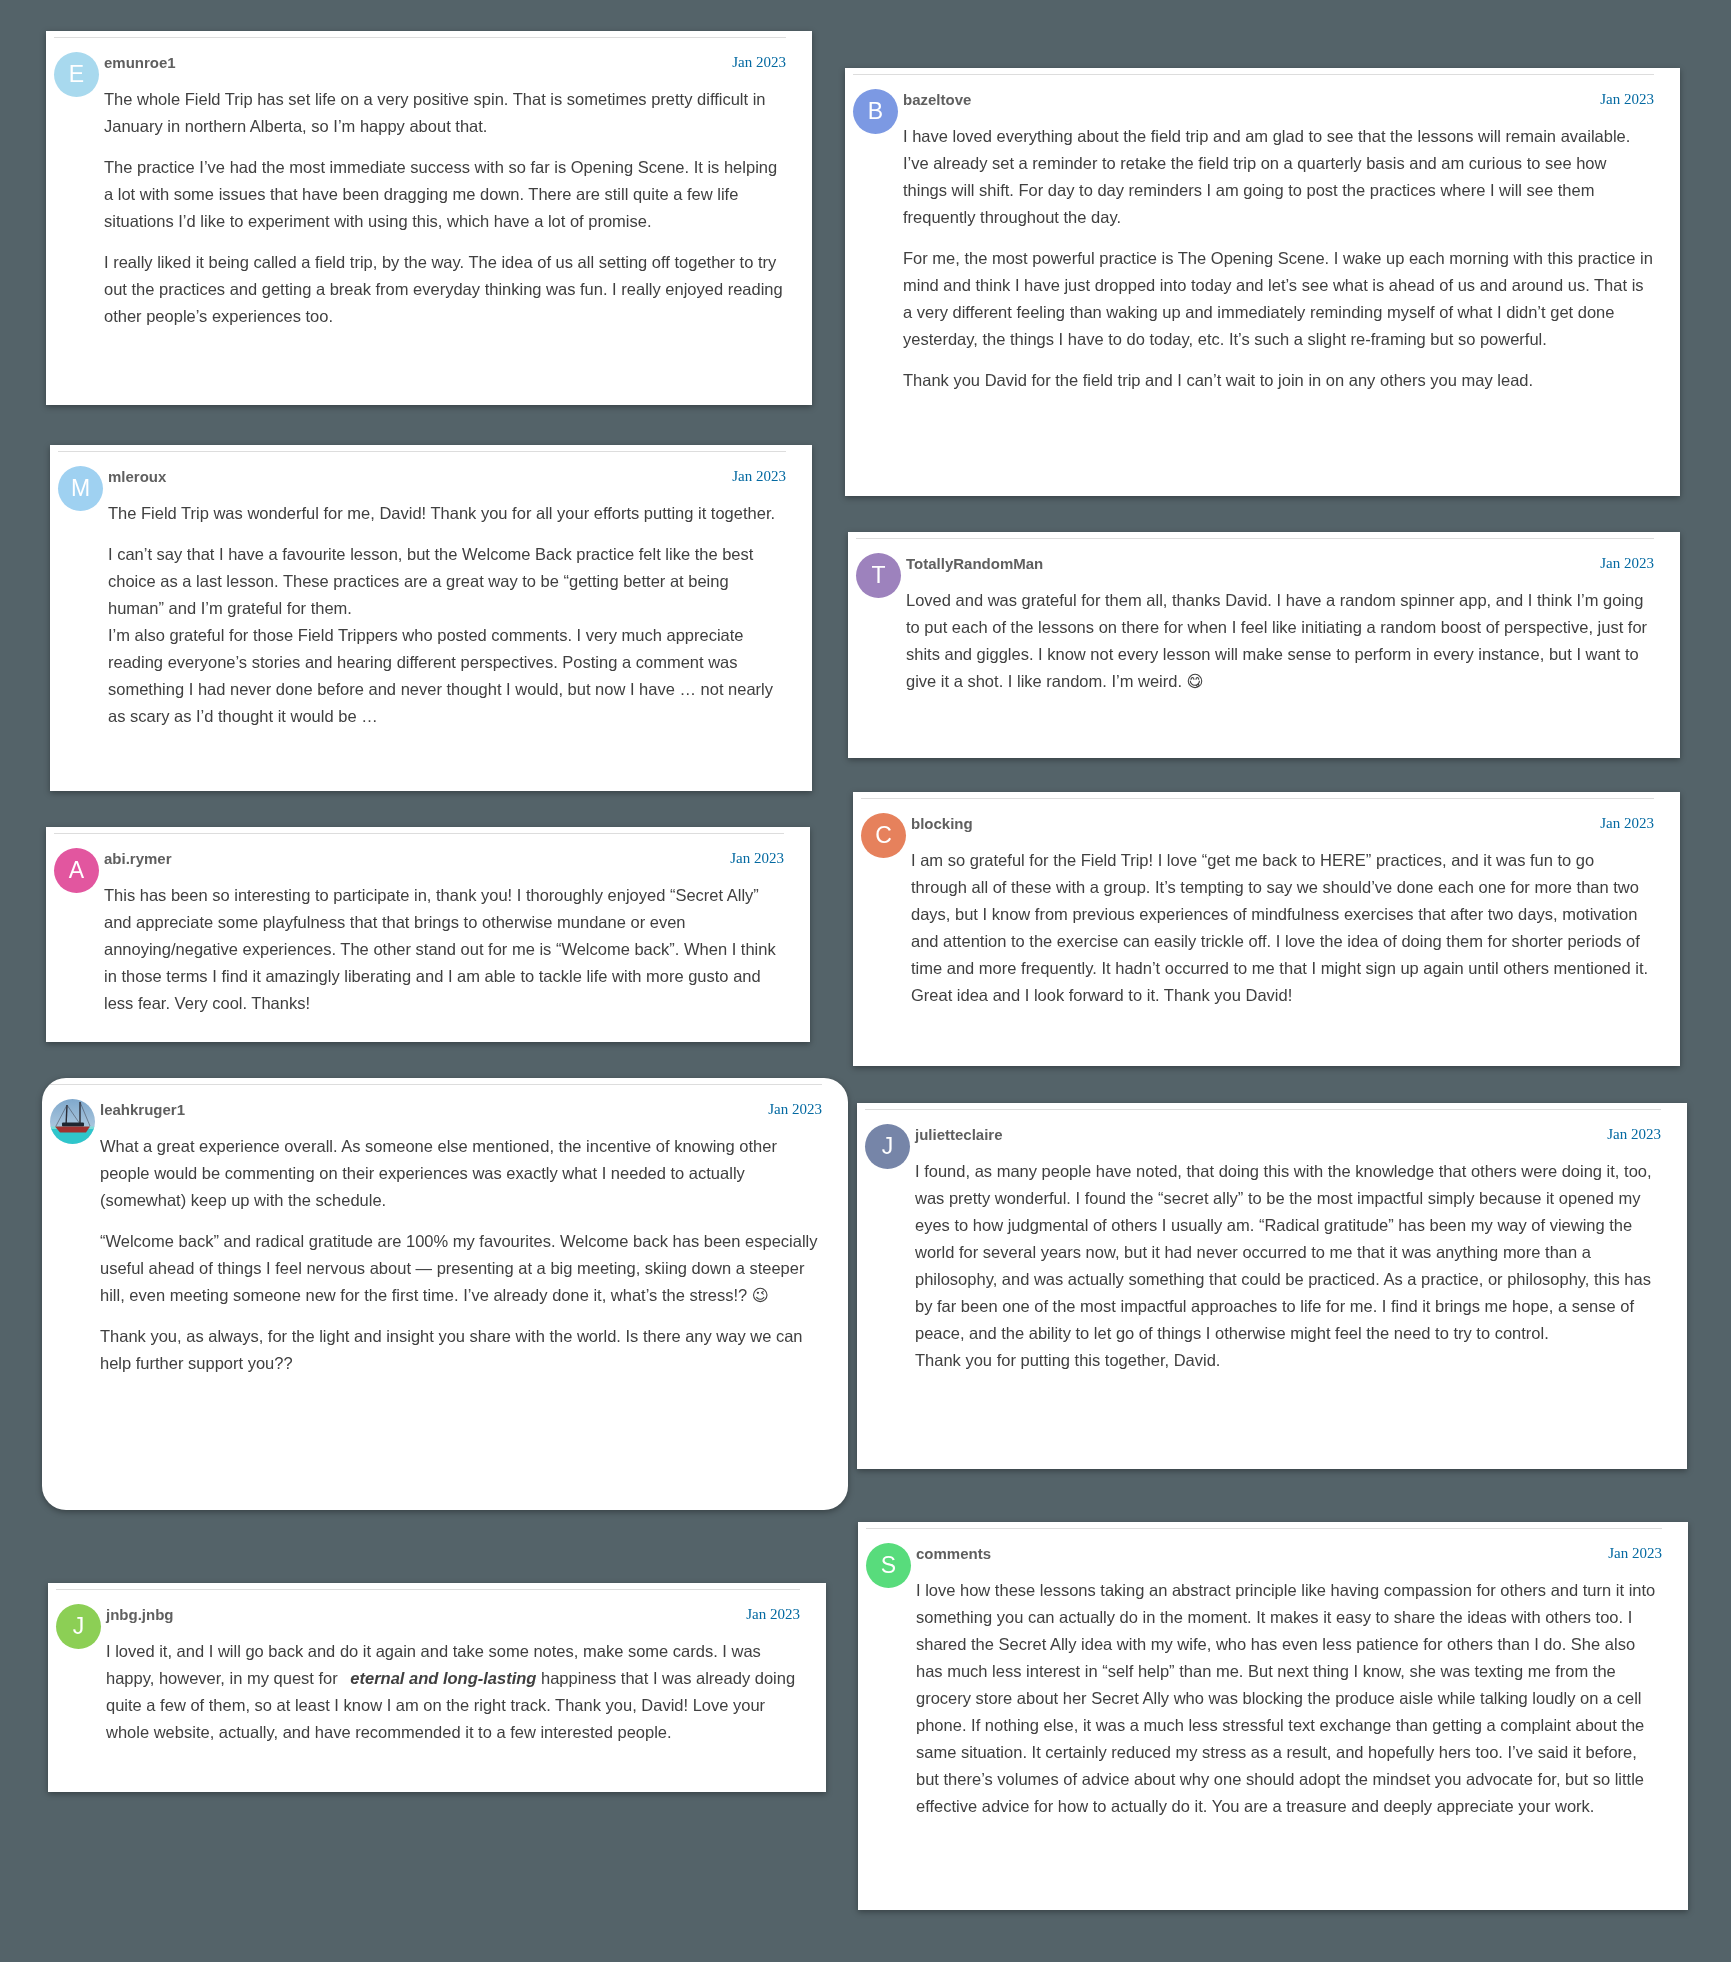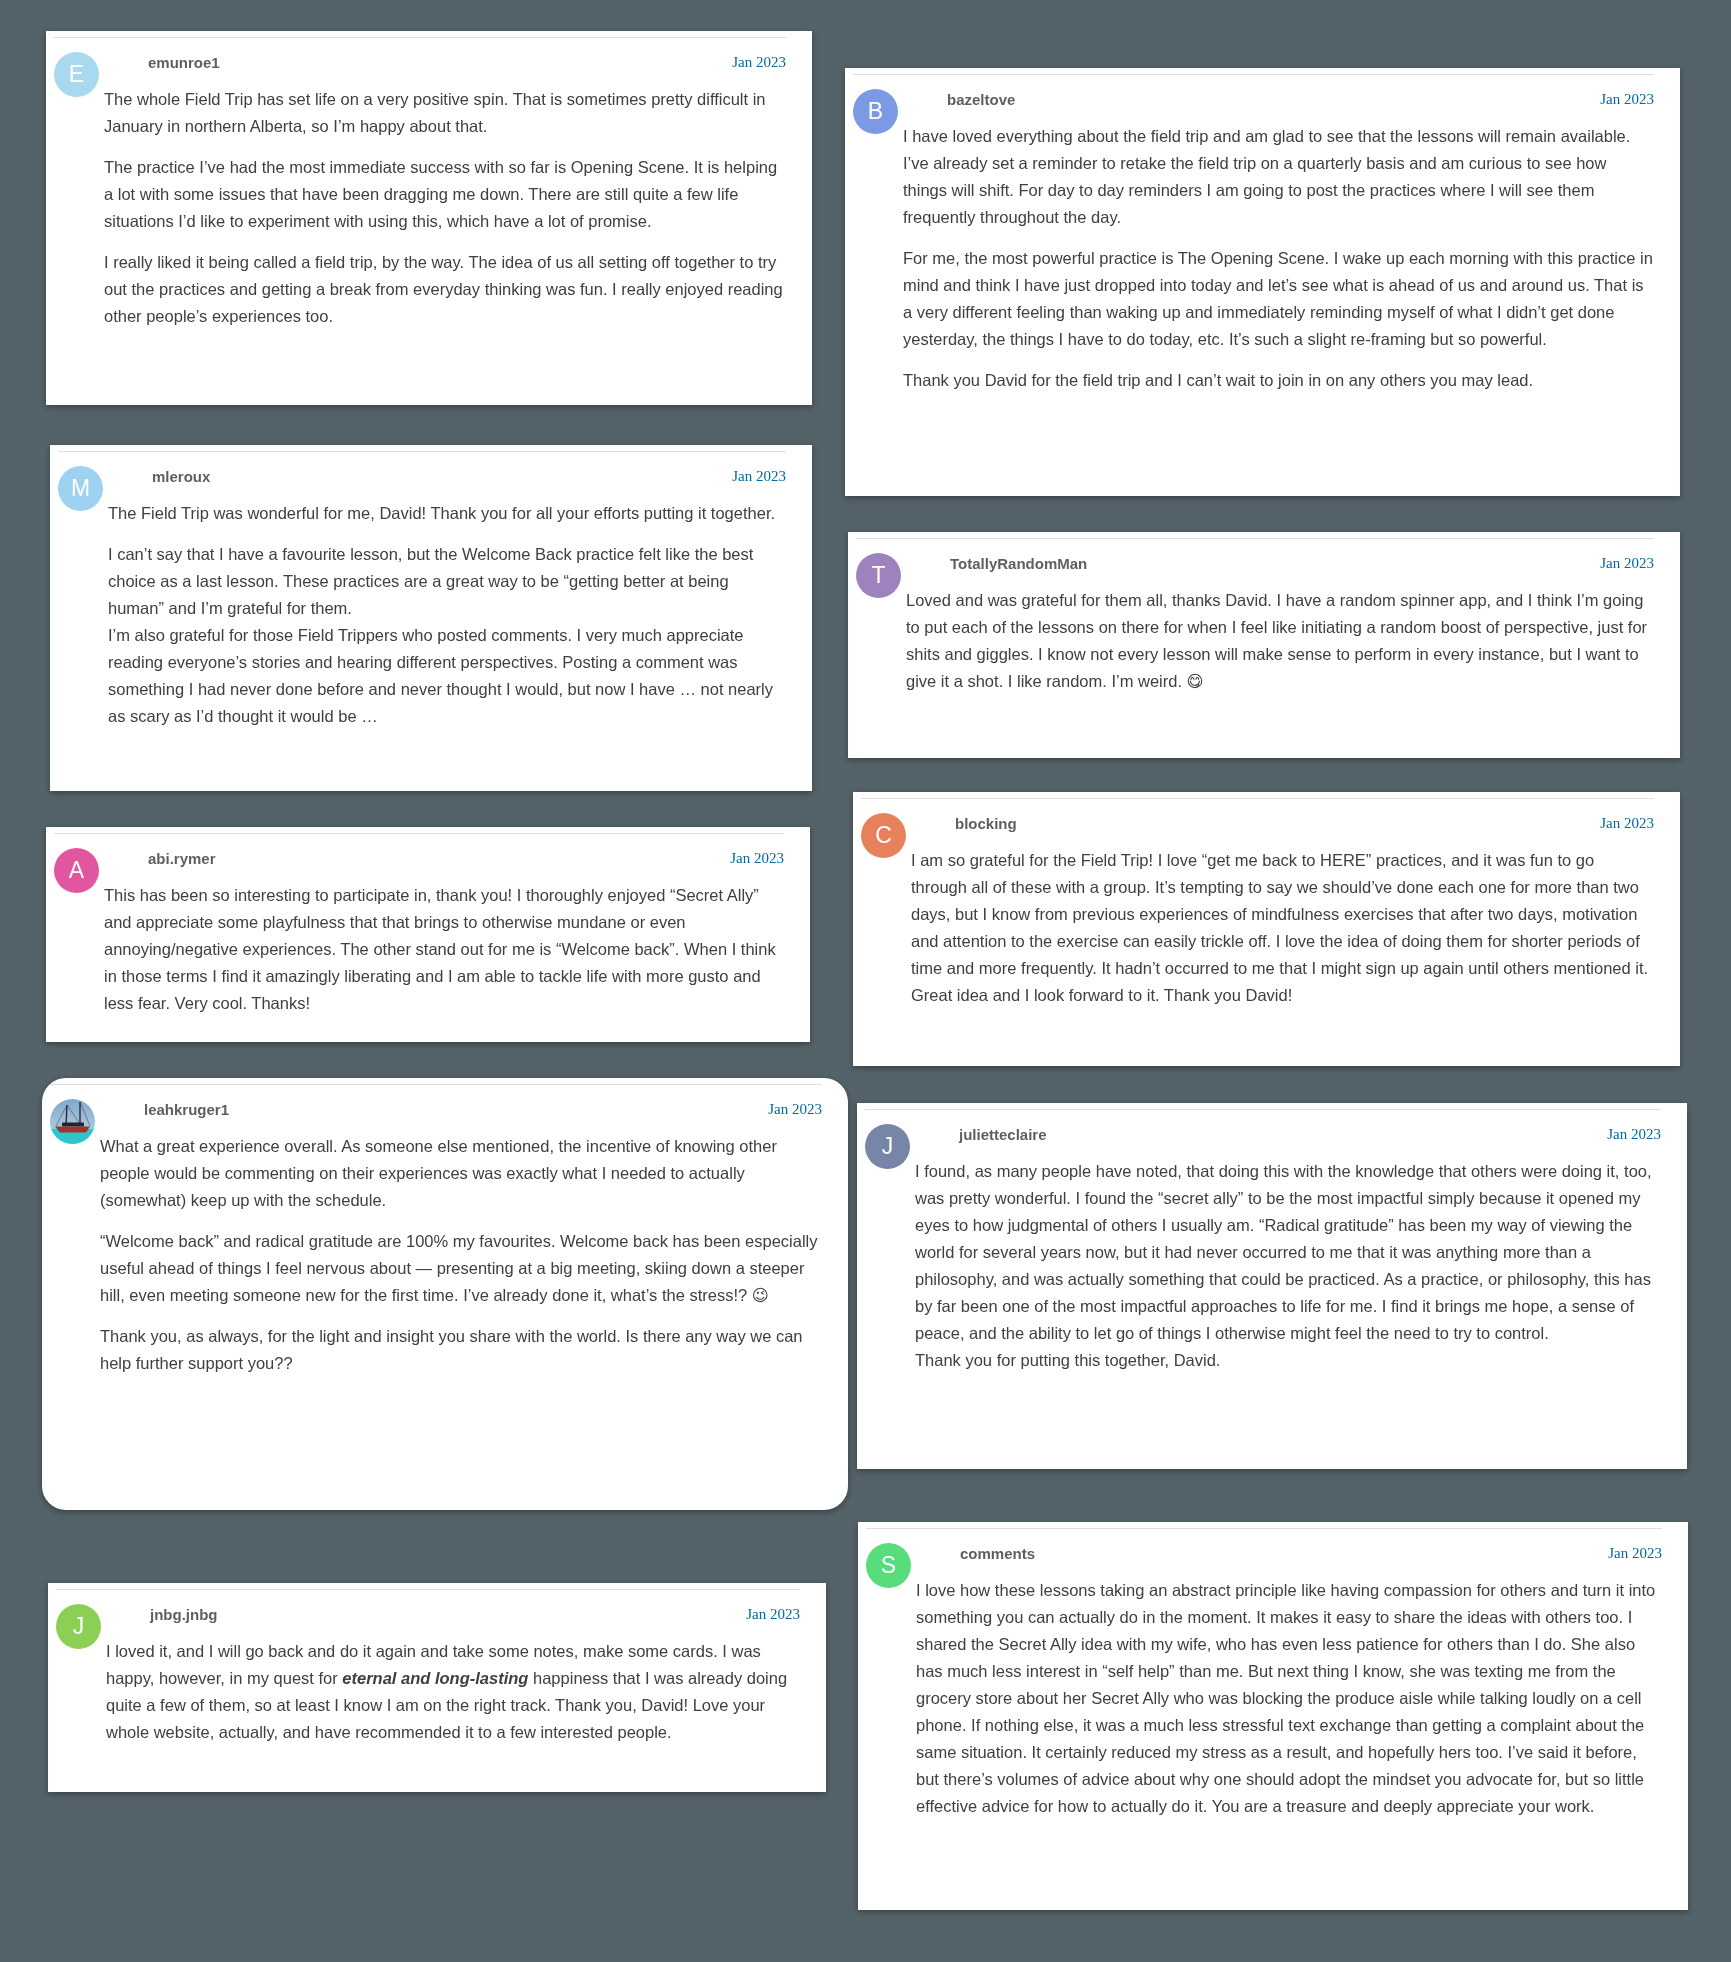--- a/index.html
+++ b/index.html
@@ -16,29 +16,29 @@
   }
   .rule { border-top:1px solid #ddd; margin:0 0 16px 0; height:0; }
   .comment { position:relative; padding-left:50px; }
   .avatar {
     position:absolute; left:0; top:-2px; width:45px; height:45px;
     border-radius:50%; overflow:hidden; display:flex; align-items:center;
     justify-content:center; color:#fff; font-size:23px; font-weight:400;
     user-select:none;
   }
   .avatar svg { width:45px; height:45px; display:block; }
-  .head { display:flex; justify-content:space-between; align-items:center; margin-bottom:15px;margin-left:44px; }
+  .head { display:flex; justify-content:space-between; align-items:center; margin-bottom:15px; }
   .user { font-size:15px; font-weight:bold; color:#5f5f5f; }
   .date { font-size:15px; color:#0369a1;font-family:Liberation Serif, serif; }
   .body p {
     margin:0 0 14px 0; font-size:16.5px; line-height:27px; color:#404040;
     white-space:pre-line;
   }
   .body p:last-child { margin-bottom:0; }
-  .bi { font-style:italic; font-weight:600; }
+  .bi { font-style:italic; font-weight:600;margin-left:8px; }
 </style>
 </head>
 <body>
 
 <div class="stage">
 
   <article class="card" style="left:46px; top:31px; width:766px; height:374px;">
     <div class="rule"></div>
     <div class="comment">
       <div class="avatar" style="background:#a8d9ee">E</div>

